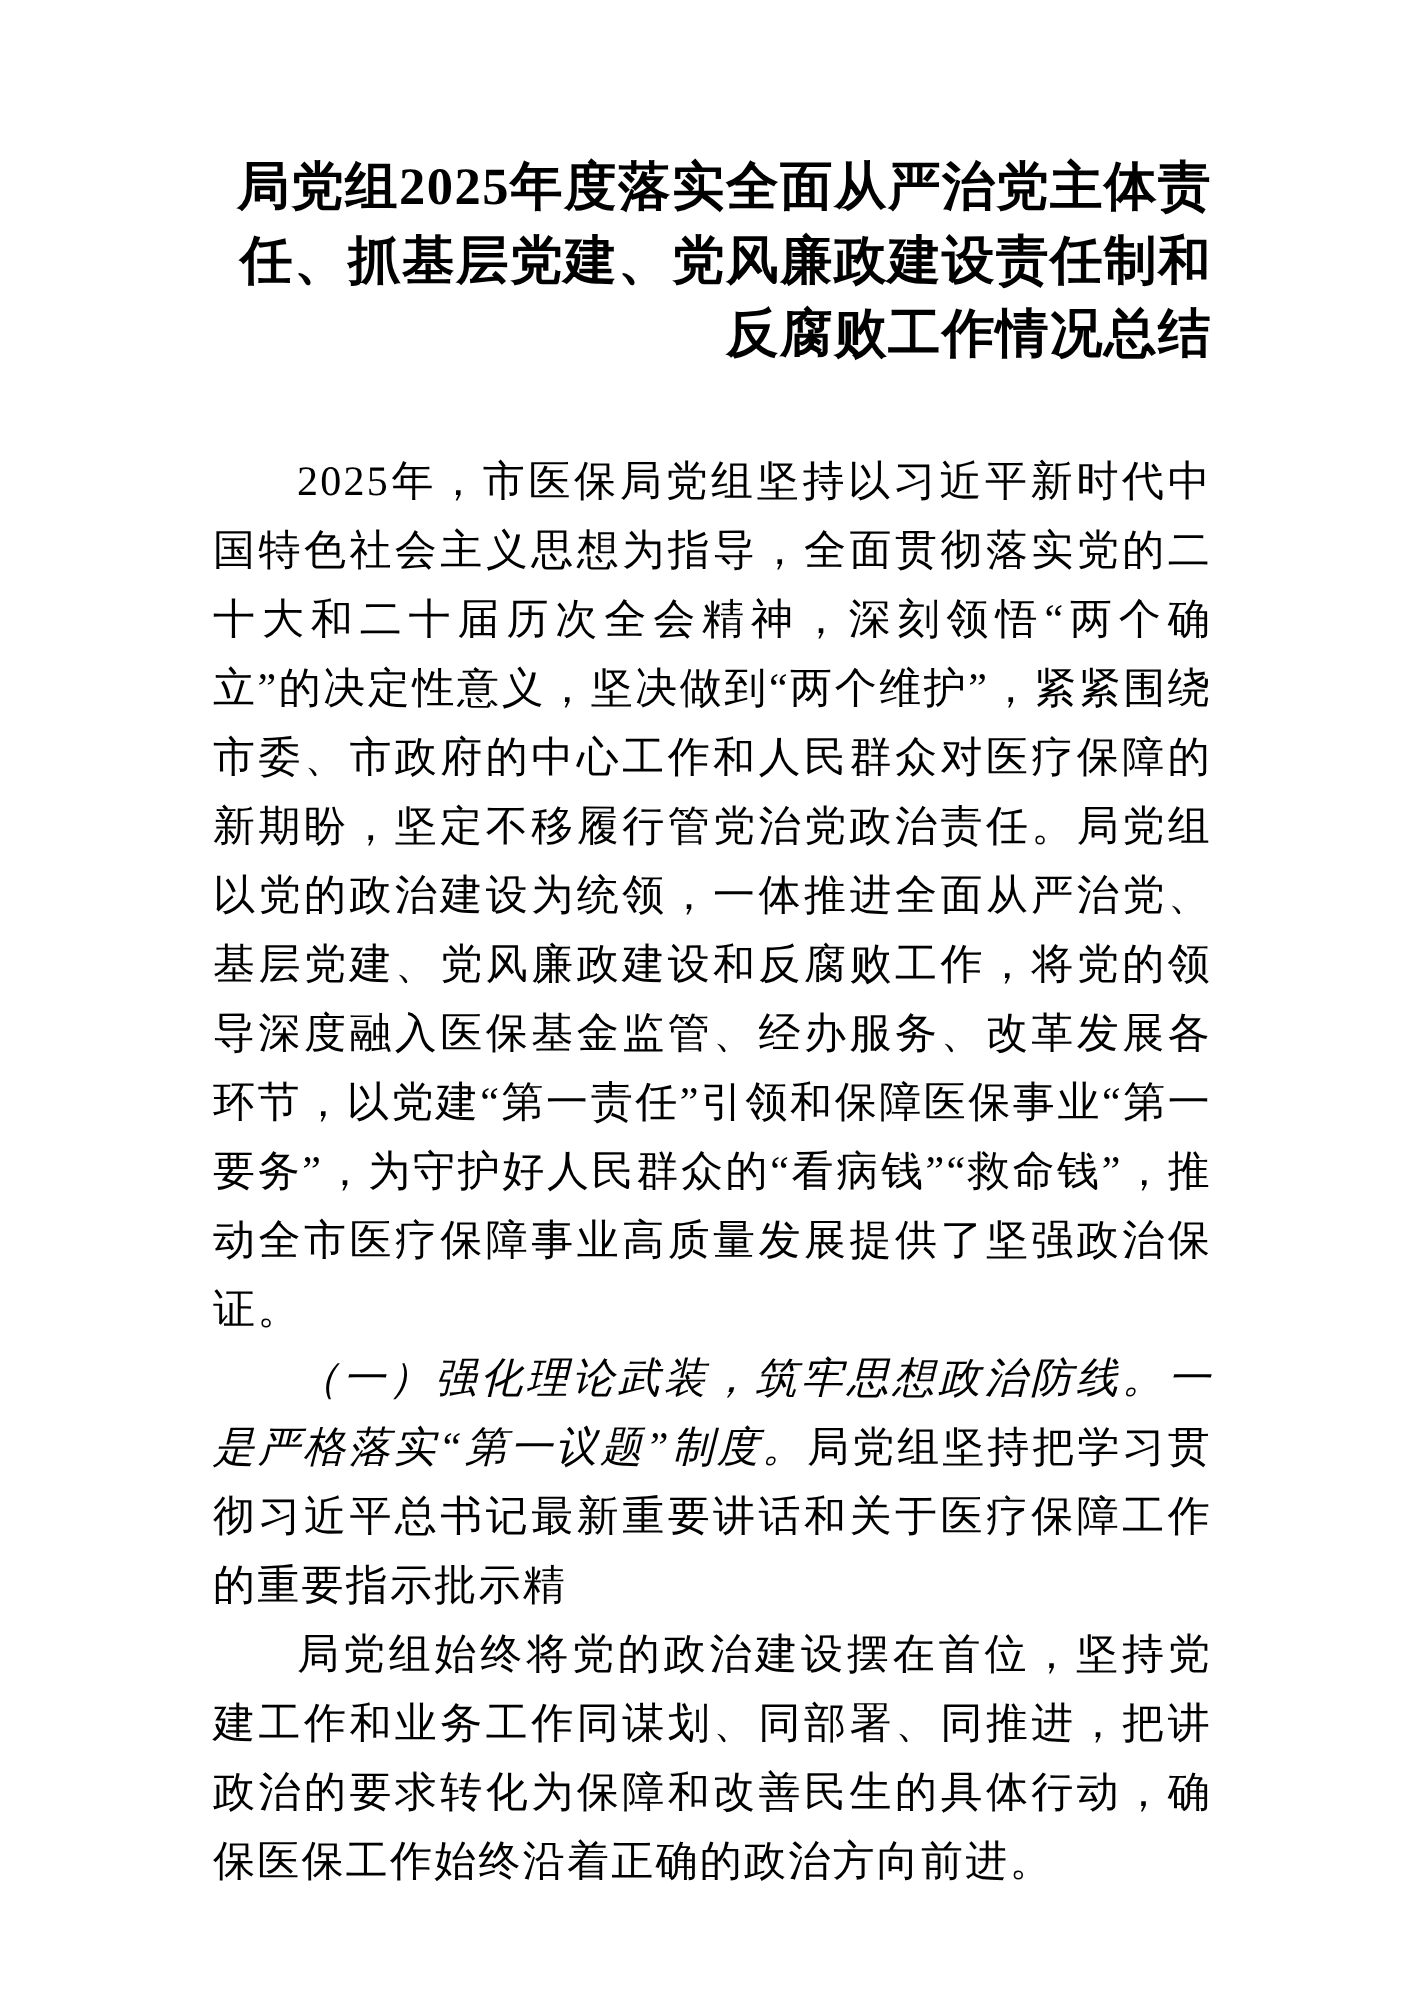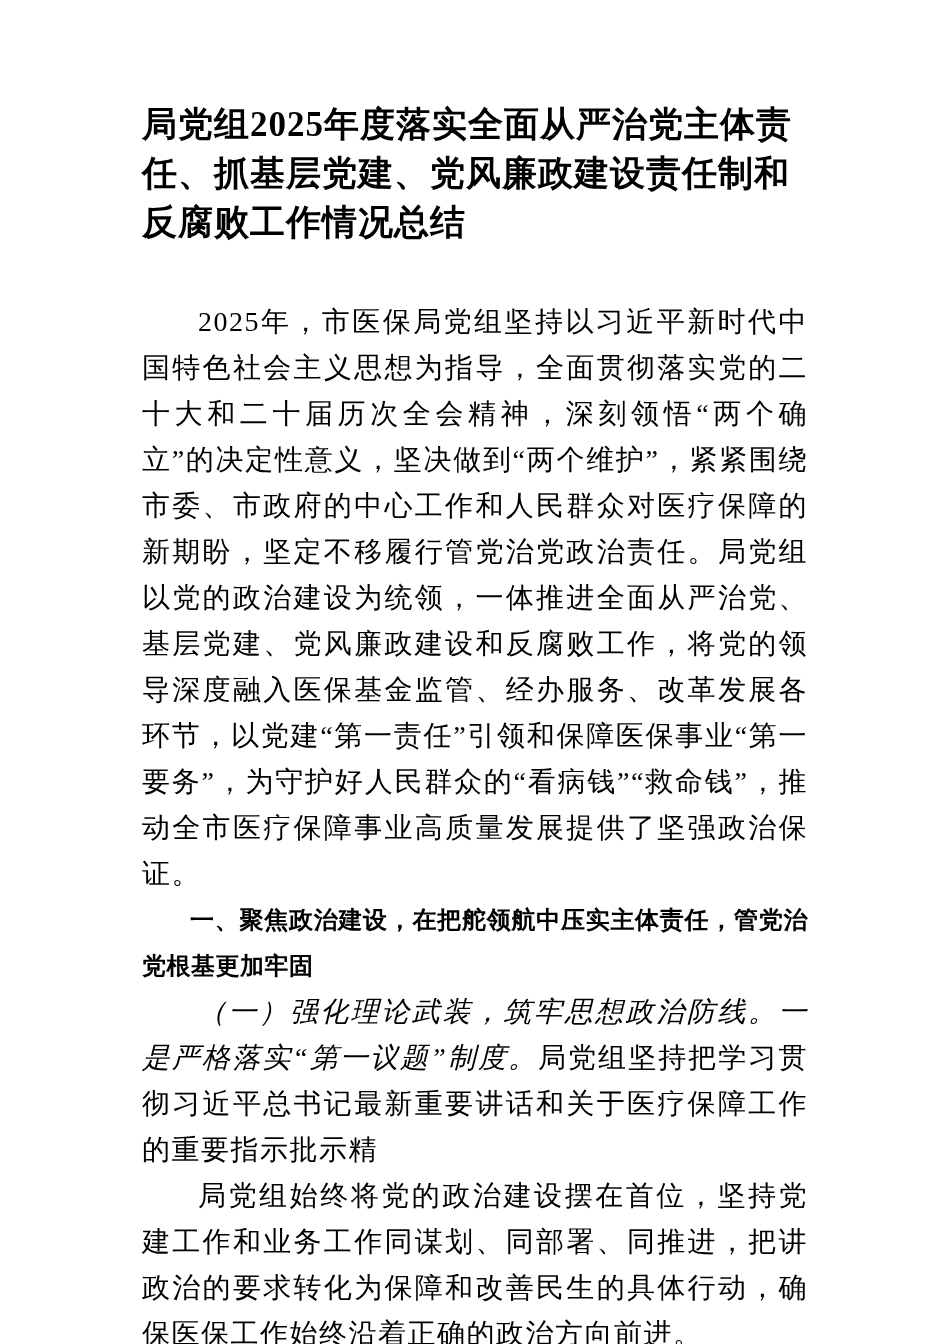--- a/index.html
+++ b/index.html
@@ -16,21 +16,21 @@
     color: #000000;
     padding: 100px 142px 0 142px;
     overflow: hidden;
     font-family: "Liberation Serif", "DejaVu Serif", serif;
   }
   .doc-title {
     margin: 0 0 52px 0;
     font-size: 35px;
     line-height: 49px;
     font-weight: 700;
-    text-align: left;
+    text-align: right;
     letter-spacing: 1px;
   }
   .para {
     margin: 0;
     font-size: 28px;
     line-height: 46px;
     text-align: justify;
     text-indent: 2em;
     letter-spacing: 1.5px;
     word-break: break-all;
@@ -52,19 +52,18 @@
 </style>
 </head>
 <body>
 
 <div class="page">
 
   <h1 class="doc-title">局党组2025年度落实全面从严治党主体责任、抓基层党建、党风廉政建设责任制和反腐败工作情况总结</h1>
 
   <p class="para">2025年，市医保局党组坚持以习近平新时代中国特色社会主义思想为指导，全面贯彻落实党的二十大和二十届历次全会精神，深刻领悟“两个确立”的决定性意义，坚决做到“两个维护”，紧紧围绕市委、市政府的中心工作和人民群众对医疗保障的新期盼，坚定不移履行管党治党政治责任。局党组以党的政治建设为统领，一体推进全面从严治党、基层党建、党风廉政建设和反腐败工作，将党的领导深度融入医保基金监管、经办服务、改革发展各环节，以党建“第一责任”引领和保障医保事业“第一要务”，为守护好人民群众的“看病钱”“救命钱”，推动全市医疗保障事业高质量发展提供了坚强政治保证。</p>
 
-  <h2 class="section-heading">一、聚焦政治建设，在把舵领航中压实主体责任，管党治党根基更加牢固</h2>
 
   <p class="para"><span class="kai">（一）强化理论武装，筑牢思想政治防线。</span><span class="kai">一是严格落实“第一议题”制度。</span><span>局党组坚持把学习贯彻习近平总书记最新重要讲话和关于医疗保障工作的重要指示批示精</span></p>
 
   <p class="para">局党组始终将党的政治建设摆在首位，坚持党建工作和业务工作同谋划、同部署、同推进，把讲政治的要求转化为保障和改善民生的具体行动，确保医保工作始终沿着正确的政治方向前进。</p>
 
 </div>
 
 </body></html>

